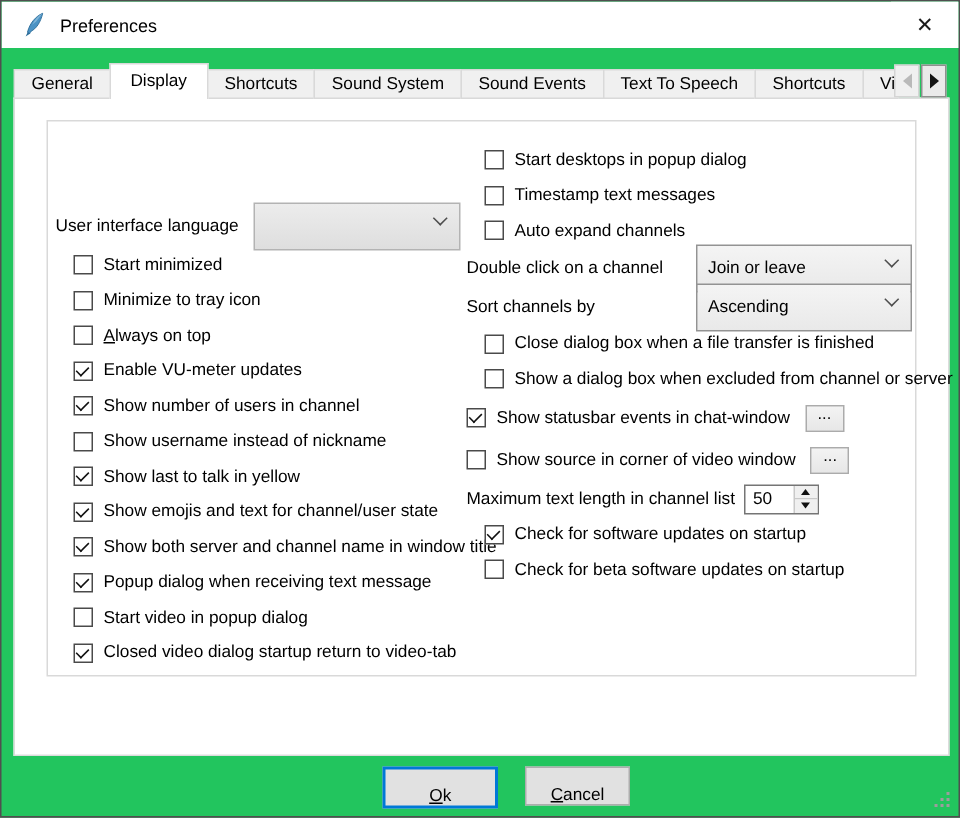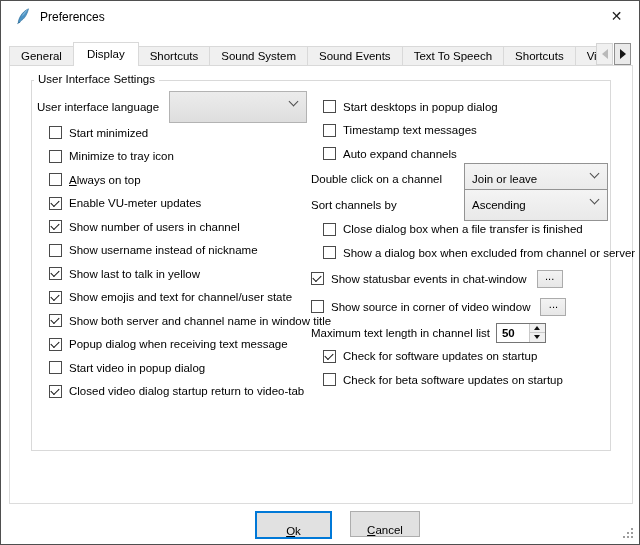--- a/index.html
+++ b/index.html
@@ -1,19 +1,19 @@
 <!DOCTYPE html>
 <html><head>
 <meta charset="utf-8">
 <style>
   html,body { margin:0; padding:0; background:#333; }
   * { box-sizing:border-box; }
   .window {
     position:relative; width:640px; height:545px; overflow:hidden;
-    background:#ffffff; border:1px solid #4f4f4f;
+    background:#22c55e; border:1px solid #4f4f4f;
     font-family:"Liberation Sans", sans-serif; font-size:11.5px; color:#000;
   }
   
   .titlebar { position:absolute; left:0; top:0; right:0; height:31px; background:#fff; display:flex; align-items:center; }
   .app-icon { margin-left:13px; width:17px; height:17px; flex:none; }
   .title { margin-left:9px; font-size:12px; }
   .close-btn { position:absolute; right:0; top:0; width:45px; height:31px; border:none; background:#fff;
     font-size:14px; color:#1b1b1b; font-family:inherit; line-height:31px; text-align:center; padding:0; font-weight:300; }
   
   .tabbar { position:absolute; left:8px; top:41px; width:590px; height:24px; display:flex; align-items:flex-end; overflow:hidden; z-index:2; }
@@ -27,39 +27,39 @@
   .tri-left  { width:0; height:0; border:5px solid transparent; border-right:6px solid #b9b9b9; border-left:none; }
   .tri-right { width:0; height:0; border:5px solid transparent; border-left:6px solid #141414; border-right:none; }
   
   .tabpane { position:absolute; left:8px; top:64px; width:624px; height:439px; background:#fff; border:1px solid #dcdcdc; z-index:1; }
   .groupbox { position:absolute; left:30px; top:79px; width:580px; height:371px; border:1px solid #d9d9d9; z-index:1; }
   .group-label { position:absolute; left:33px; top:72px; background:#fff; padding:0 4px; z-index:2; }
   
   .col-left  { position:absolute; left:36px;  top:92px; width:272px; z-index:2; }
   .col-right { position:absolute; left:310px; top:94px; width:326px; z-index:2; }
   .row { display:flex; align-items:center; height:23.5px; white-space:nowrap; }
-  .row-lang { height:28px; }
+  .row-lang { height:28px;margin-top:44px; }
   .row-combo { height:26px; }
   .row-dots { height:28px; }
   .row-spin { height:24px; }
   .lbl-lang  { width:132px; flex:none; }
   .lbl-combo { width:153px; flex:none; }
   .cb-row { height:23.5px;margin-left:12px; }
   .cb-box { width:13px; height:13px; border:1px solid #4a4a4a; background:#fff; margin-right:7px; flex:none; position:relative; }
   .cb-box.checked::after { content:""; position:absolute; left:1px; top:2px; width:7px; height:4px;
     border-left:1.6px solid #101010; border-bottom:1.6px solid #101010; transform:rotate(-45deg); }
   .combo { width:144px; height:32px; border:1px solid #939393; background:linear-gradient(#f4f4f4,#e9e9e9);
     display:flex; align-items:center; padding:0 7px; position:relative; flex:none; }
   .combo-lang { width:138px; border-color:#b3b3b3; background:linear-gradient(#ececec,#dedede); }
   .chev { position:absolute; right:9px; top:6px; width:7px; height:7px;
     border-right:1.4px solid #4e4e4e; border-bottom:1.4px solid #4e4e4e; transform:rotate(45deg); }
   .dots-btn { margin-left:10px; width:26px; height:18px; border:1px solid #ababab;
     background:linear-gradient(#f3f3f3,#e7e7e7); font-family:inherit; font-size:11px; line-height:6px; padding:0 0 6px; }
   .spinbox { margin-left:6px; width:50px; height:20px; border:1px solid #757575; background:#fff; display:flex; flex:none; }
-  .spin-value { flex:1; padding:3px 0 0 5px;font-weight:bold; }
+  .spin-value { flex:1; padding:3px 0 0 5px; }
   .spin-arrows { width:16px; border-left:1px solid #c9c9c9; display:flex; flex-direction:column; }
   .spin-btn { flex:1; background:#f0f0f0; display:flex; align-items:center; justify-content:center; }
   .spin-btn.up { border-bottom:1px solid #c9c9c9; }
   .spin-btn.up::after   { content:""; width:0; height:0; border:3px solid transparent; border-bottom:4px solid #101010; margin-top:-3px; }
   .spin-btn.down::after { content:""; width:0; height:0; border:3px solid transparent; border-top:4px solid #101010; margin-bottom:-3px; }
   
   .btn { position:absolute; top:510px; height:23px; background:#e1e1e1; border:1px solid #adadad;
     font-family:inherit; font-size:11.5px; color:#000; padding:12px; }
   .btn-ok { left:254px; width:77px; border:2px solid #0078d7; }
   .btn-cancel { left:349px; width:70px; }
@@ -100,21 +100,20 @@
     <div class="scroll-btn sleft">
         <i class="tri-left"></i>
       </div>
     <div class="scroll-btn sright">
         <i class="tri-right"></i>
       </div>
   </div>
 
   <div class="tabpane"></div>
   <div class="groupbox"></div>
-  <span class="group-label">User Interface Settings</span>
 
   <div class="col-left">
     <div class="row row-lang">
       <span class="lbl-lang">User interface language</span>
       <div class="combo combo-lang">
         <span></span>
         <span class="chev"></span>
       </div>
     </div>
     <div>

